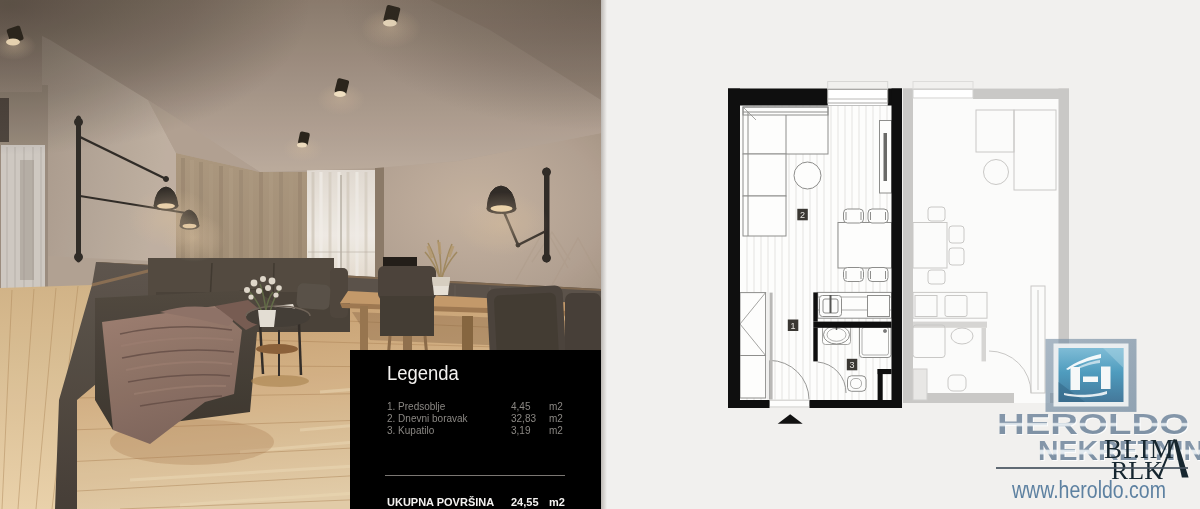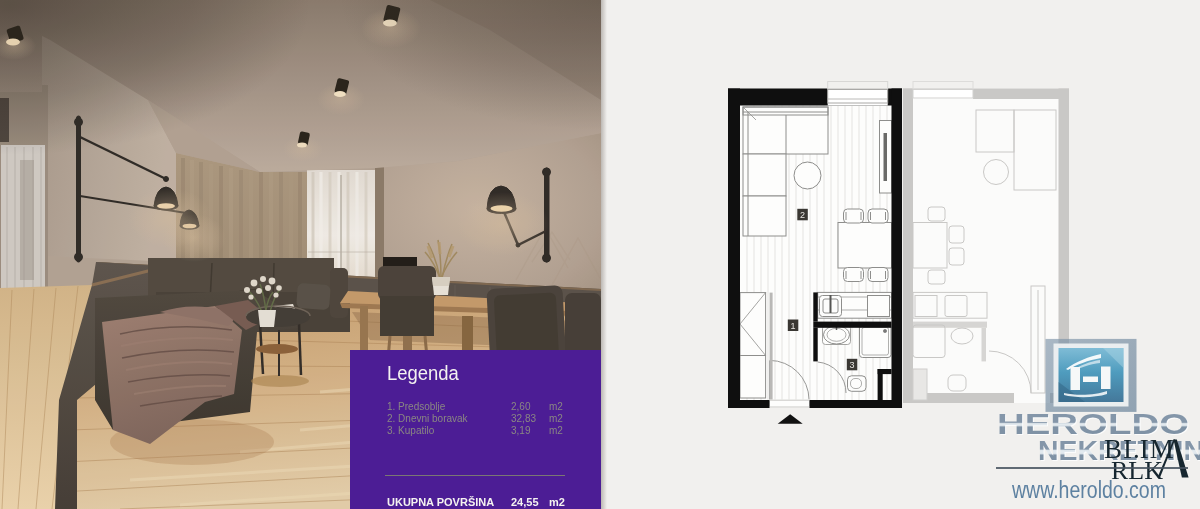--- a/index.html
+++ b/index.html
@@ -1,20 +1,20 @@
 <!DOCTYPE html>
 <html><head>
 <meta charset="utf-8">
 <style>
   html,body{margin:0;padding:0;}
   body{width:1200px;height:509px;position:relative;overflow:hidden;
        background:#f1f0ee;font-family:"Liberation Sans",sans-serif;}
   #photo{position:absolute;left:0;top:0;width:601px;height:509px;}
   #legend{position:absolute;left:350px;top:350px;width:251px;height:159px;
-          background:#4c1d95;color:#fff;}
+          background:#000000;color:#fff;}
   .lg-title{position:absolute;left:37px;top:11px;font-size:20.5px;color:#f4f2f0;letter-spacing:0;transform:scaleX(0.9);transform-origin:0 0;}
   .lg-row{position:absolute;left:37px;font-size:10px;color:#8a8783;width:210px;}
   .lg-row .v{position:absolute;left:124px;top:0;}
   .lg-row .u{position:absolute;left:162px;top:0;}
   .lg-line{position:absolute;left:35px;top:125px;width:180px;height:1px;background:#7b7773;}
   .lg-total{position:absolute;left:37px;top:146px;font-size:11px;font-weight:bold;color:#f4f2f0;width:210px;letter-spacing:0;}
   .lg-total .v{position:absolute;left:124px;top:0;}
   .lg-total .u{position:absolute;left:162px;top:0;}
   #plan{position:absolute;left:700px;top:60px;width:400px;height:440px;}
   #planshadow{position:absolute;left:601px;top:0;width:6px;height:509px;
@@ -332,21 +332,21 @@
     <rect x="8" y="27" width="14" height="15" rx="2" fill="#242019" transform="rotate(-18 15 34)"></rect>
     <ellipse cx="13" cy="42" rx="7" ry="3.5" fill="#e8d5b4"></ellipse>
   </g>
   <rect x="0" y="0" width="601" height="509" fill="#b08a5e" opacity="0.05"></rect>
 
   <ellipse cx="600" cy="0" rx="260" ry="130" fill="url(#vigTR)"></ellipse>
 </svg>
 
 <div id="legend">
   <div class="lg-title">Legenda</div>
-  <div class="lg-row" style="top:51px;">1. Predsoblje<span class="v">2,60</span><span class="u">m2</span></div>
+  <div class="lg-row" style="top:51px;">1. Predsoblje<span class="v">4,45</span><span class="u">m2</span></div>
   <div class="lg-row" style="top:63px;">2. Dnevni boravak<span class="v">32,83</span><span class="u">m2</span></div>
   <div class="lg-row" style="top:75px;">3. Kupatilo<span class="v">3,19</span><span class="u">m2</span></div>
   <div class="lg-line"></div>
   <div class="lg-total">UKUPNA POVRŠINA<span class="v">24,55</span><span class="u">m2</span></div>
 </div>
 
 <div id="planshadow"></div>
 <svg id="plan" viewBox="700 60 400 440">
 
 <g>

